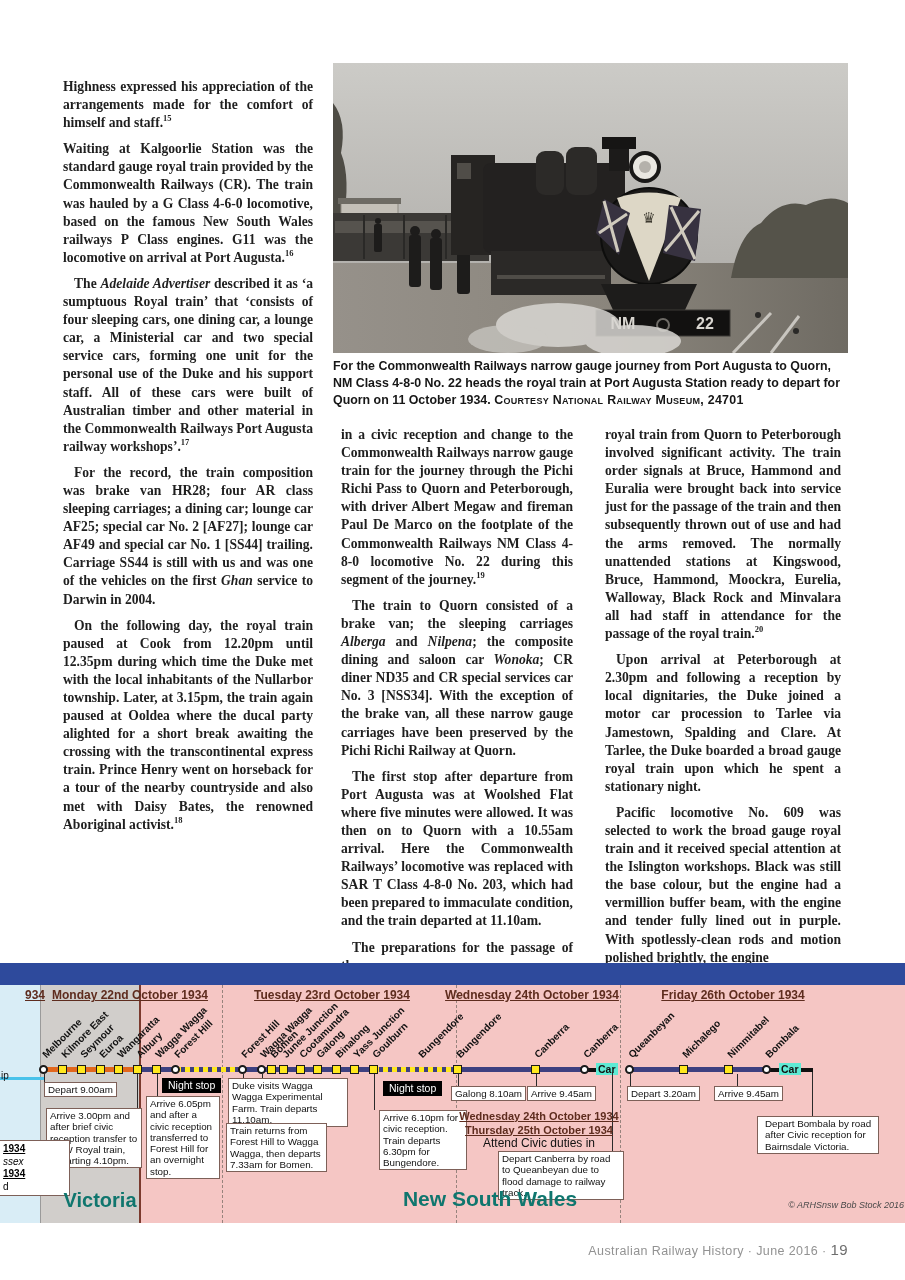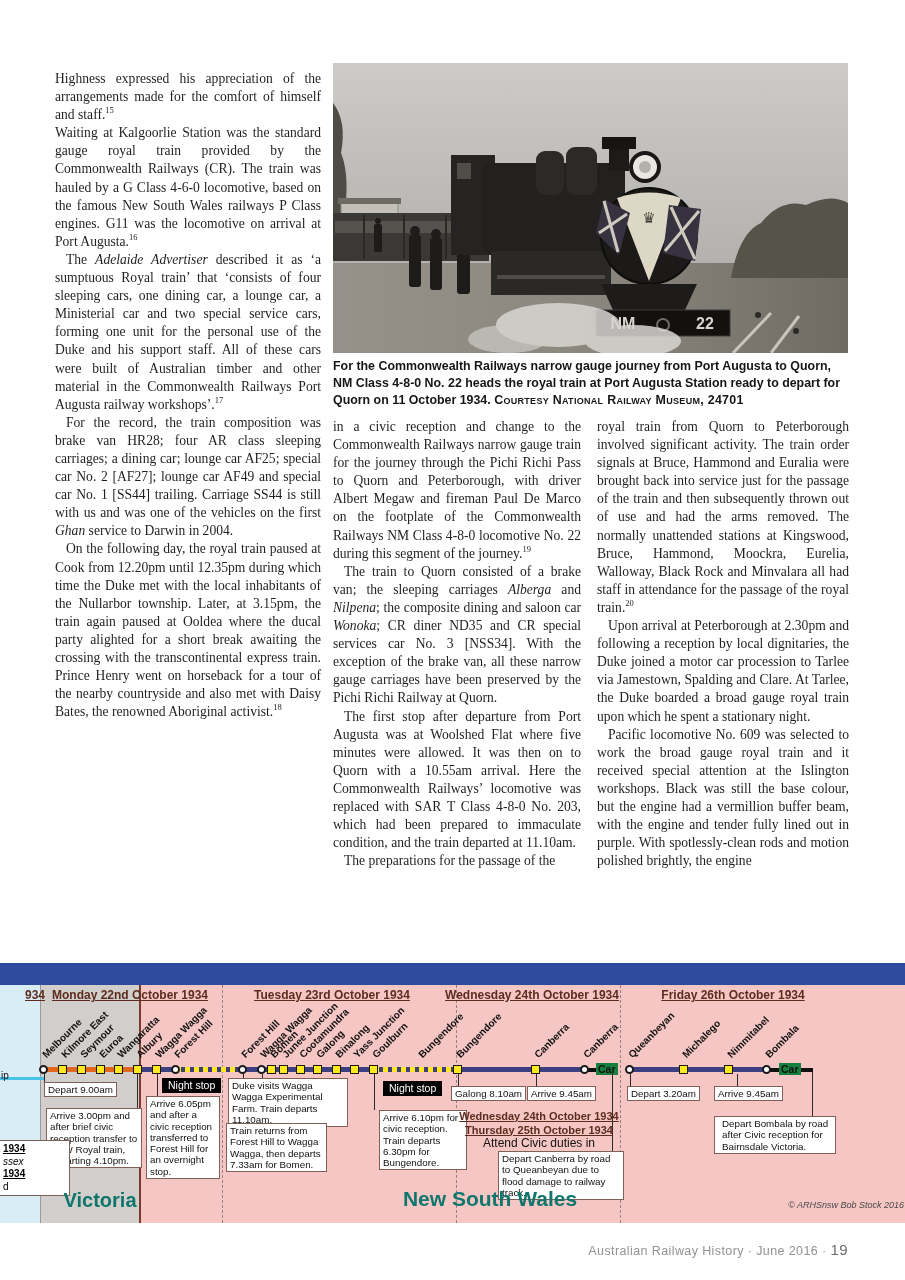--- a/index.html
+++ b/index.html
@@ -4,21 +4,21 @@
 <style>
   html,body{margin:0;padding:0;}
   body{width:905px;height:1280px;background:#ffffff;position:relative;overflow:hidden;
        font-family:"Liberation Serif", serif;}
   .abs{position:absolute;}
   
   .col{position:absolute;color:#1f1f1f;}
   #col1{left:55px;top:70px;width:266px;}
   #col2{left:333px;top:418px;width:248px;}
   #col3{left:597px;top:418px;width:252px;}
-  .bp{font-size:13.6px;line-height:18.1px;text-align:justify;margin:0;}
+  .bp{font-size:13.6px;line-height:18.1px;text-align:justify;margin:8px;font-weight:bold;}
   .bp.ind{text-indent:11px;}
   .bp .it{font-style:italic;}
   .bp sup{font-size:8.5px;line-height:0;vertical-align:super;}
   #headline{font-family:"Liberation Sans",sans-serif;font-weight:bold;font-size:17.5px;
             color:#1e5d8c;margin:16px 0 13px 0;letter-spacing:.2px;}
   
   #photo{left:333px;top:63px;width:515px;height:290px;}
   #caption{left:333px;top:358px;width:517px;font-family:"Liberation Sans",sans-serif;
            font-weight:bold;font-size:12.4px;line-height:17px;color:#161616;}
   #caption .credit{font-variant:small-caps;letter-spacing:.3px;}
@@ -42,21 +42,21 @@
   .seg.ship{top:92px;height:3px;background:#49c2ea;}
   .mk{position:absolute;top:80px;width:9px;height:9px;box-sizing:border-box;border:1px solid #1a1a1a;}
   .mk.s{background:#ffe81e;}
   .mk.c{background:#ffffff;border-radius:50%;border-width:2px;}
   .note{position:absolute;background:#fff;border:1px solid #7d6058;font-size:9.8px;
         line-height:11.3px;padding:1px 3px;color:#111;}
   .note.nw{white-space:nowrap;}
   .night{position:absolute;background:#000;color:#fff;font-size:10.5px;line-height:13px;
          padding:1px 6px;}
   .carlab{position:absolute;top:78px;font-weight:bold;font-size:10.5px;color:#111;
-          background:#15803d;padding:0 2px;}
+          background:#5eead4;padding:0 2px;}
   .cnote{position:absolute;text-align:center;}
   .cnote .h{font-weight:bold;font-size:11px;color:#5e2c1e;text-decoration:underline;line-height:13.5px;}
   .cnote .p{font-size:12px;color:#111;line-height:12.5px;}
   .state{position:absolute;transform:translateX(-50%);font-weight:bold;color:#0f766e;white-space:nowrap;}
   #credit{position:absolute;right:1px;top:215px;font-size:9px;font-style:italic;color:#4a4a4a;}
   #partialbox{position:absolute;left:-6px;top:155px;width:64px;background:#fff;
               border:1px solid #7d6058;padding:2px 2px 2px 8px;font-size:10px;line-height:12.5px;}
   #partialbox .b{font-weight:bold;text-decoration:underline;}
   #partialbox .i{font-style:italic;}
   #ship-label{position:absolute;left:1px;top:85px;font-size:10px;color:#111;}
@@ -283,21 +283,21 @@
   <div class="note nw" style="left:451px;top:101px;">Galong 8.10am</div>
   <div class="note nw" style="left:527px;top:101px;">Arrive 9.45am</div>
   <div class="cnote" style="left:459px;top:125px;width:160px;">
     <div class="h">Wednesday 24th October 1934</div>
     <div class="h">Thursday 25th October 1934</div>
     <div class="p">Attend Civic duties in Canberra</div>
   </div>
   <div class="note" style="left:498px;top:166px;width:118px;">Depart Canberra by road to Queanbeyan due to flood damage to railway track.</div>
   <div class="note nw" style="left:627px;top:101px;">Depart 3.20am</div>
   <div class="note nw" style="left:714px;top:101px;">Arrive 9.45am</div>
-  <div class="note" style="left:714px;top:131px;width:110px;padding-left:7px;">Depart Bombala by road after Civic reception for Bairnsdale Victoria.</div>
+  <div class="note" style="left:757px;top:131px;width:110px;padding-left:7px;">Depart Bombala by road after Civic reception for Bairnsdale Victoria.</div>
 
   <div id="partialbox">
     <div class="b">1934</div>
     <div class="i">ssex</div>
     <div class="b">1934</div>
     <div>d</div>
   </div>
 
   <div class="state" style="left:100px;top:204px;font-size:20px;">Victoria</div>
   <div class="state" style="left:490px;top:202px;font-size:21px;">New South Wales</div>

